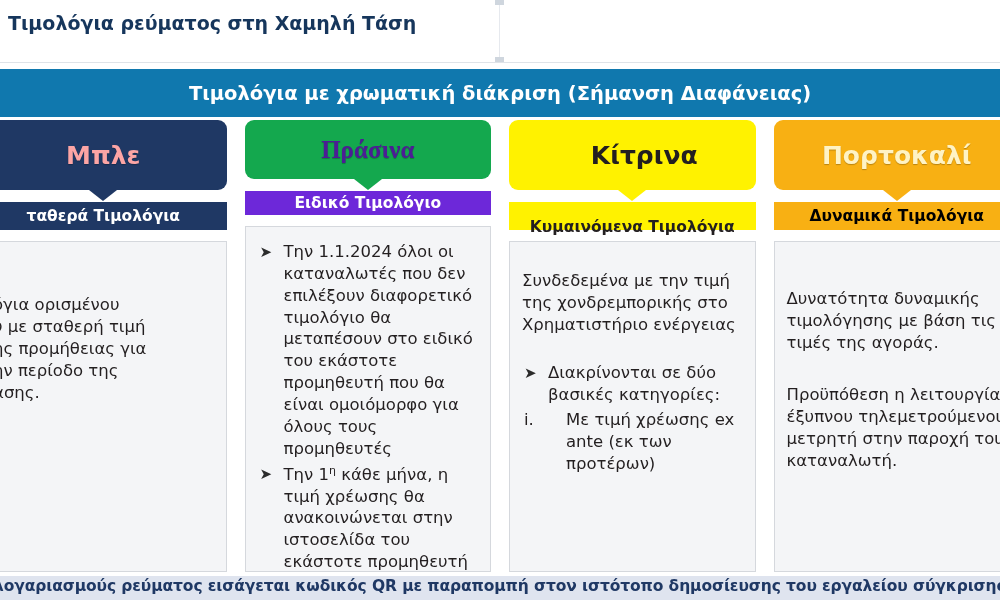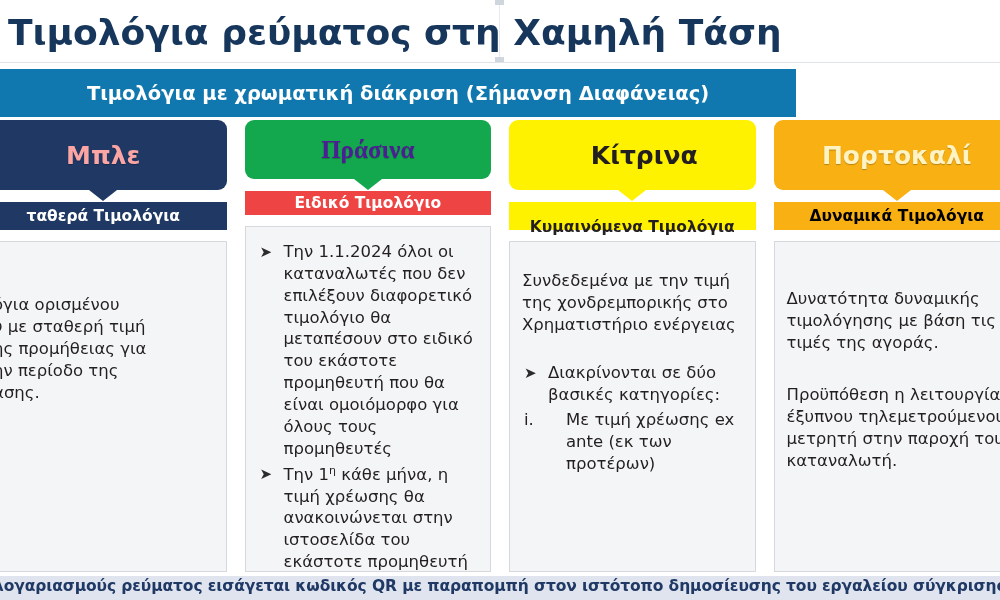--- a/index.html
+++ b/index.html
@@ -20,21 +20,21 @@
     position: absolute;
     left: 0; top: 0;
     width: 1000px; height: 62px;
     background: #ffffff;
     border-bottom: 1px solid #dfe3e8;
   }
   .slide-title {
     position: absolute;
     left: 8px;
     top: 12px;
-    font-size: 36px;
+    font-size: 19px;
     font-weight: 700;
     color: #16365C;
     letter-spacing: 0px;
     white-space: nowrap;
     font-family: "DejaVu Sans", "Liberation Sans", sans-serif;
   }
   .title-anchor {
     position: absolute;
     top: 0;
     width: 1px;
@@ -48,21 +48,21 @@
     width: 9px; height: 5px;
     background: #cfd6de;
   }
   .title-anchor-dot.t { top: 0px; }
   .title-anchor-dot.b { top: 57px; }
 
   
   .banner {
     position: absolute;
     left: 0; top: 69px;
-    width: 796px; height: 48px;
+    width: 1000px; height: 48px;
     background: #1078AE;
     display: flex;
     align-items: center;
     justify-content: center;
   }
   .banner-text {
     color: #ffffff;
     font-size: 19.5px;
     font-weight: 700;
     white-space: nowrap;
@@ -240,21 +240,21 @@
         <span>ασης.</span>
       </p>
     </div>
   </div>
 
   <div class="col">
     <div class="chip" style="background:#14A84E;">
       <span class="chip-label" style="color:#4c1d95;font-family:Liberation Serif, serif;">Πράσινα</span>
       <span class="notch" style="border-top:11px solid #14A84E;"></span>
     </div>
-    <div class="strip" style="background:#ef4444;">
+    <div class="strip" style="background:#6d28d9;">
       <span class="strip-label" style="color:#FFFFFF;">Ειδικό Τιμολόγιο</span>
     </div>
     <div class="card">
       <ul class="arrows">
         <li>
           <span class="arrow">➤</span>
           <span>Την 1.1.2024 όλοι οι καταναλωτές που δεν επιλέξουν διαφορετικό τιμολόγιο θα μεταπέσουν στο ειδικό του εκάστοτε προμηθευτή που θα είναι ομοιόμορφο για όλους τους προμηθευτές</span>
         </li>
         <li>
           <span class="arrow">➤</span>

